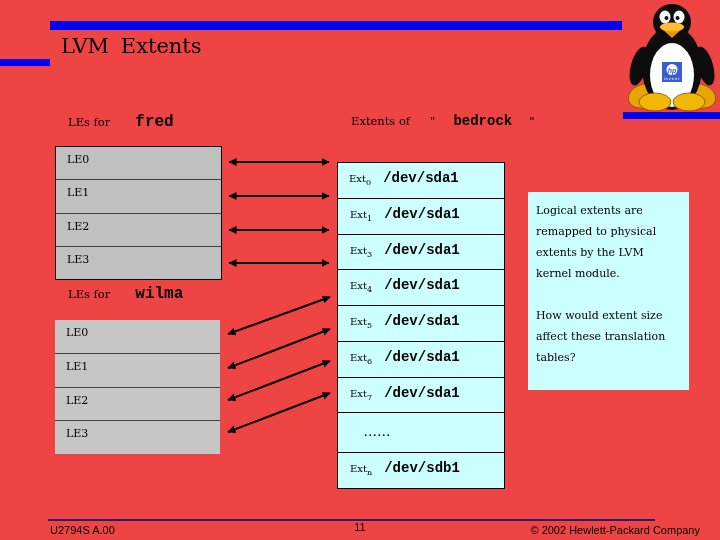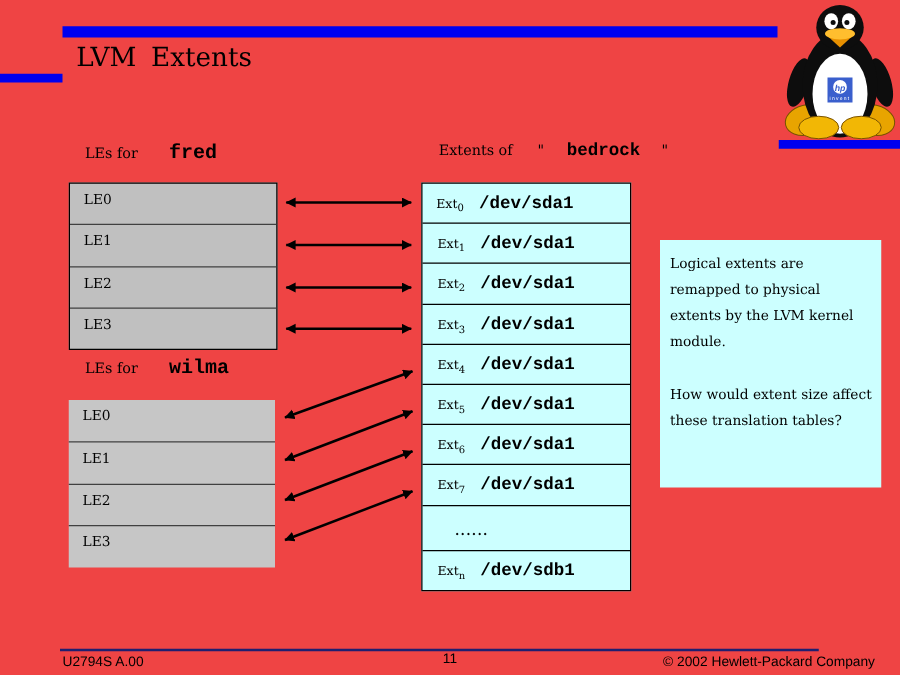--- a/index.html
+++ b/index.html
@@ -28,32 +28,32 @@
   #bedrock-label .quote { font: 11.5px "DejaVu Serif", serif; margin-left: 4px; }
   #bedrock-label .quote.close { margin-left: 1px; }
 
   .le-box { position: absolute; display: flex; flex-direction: column; }
   #fred-box  { left: 55px; top: 146px; width: 167px; height: 134px; background: #C0C0C0;
                border: 1px solid #000; }
   #wilma-box { left: 55px; top: 320px; width: 165px; height: 134px; background: #C6C6C6; }
   .le-row { flex: 1; padding: 6px 0 0 11px; font: 11px "DejaVu Serif", serif; color: #000; }
   .le-row + .le-row { border-top: 1px solid #404040; }
 
-  #ext-box { position: absolute; left: 337px; top: 146px; width: 168px; height: 327px;
+  #ext-box { position: absolute; left: 337px; top: 162px; width: 168px; height: 327px;
              background: #CCFFFF; border: 1px solid #000; display: flex; flex-direction: column; }
   .ext-row { flex: 1; padding: 4px 0 0 11px; white-space: nowrap; overflow: hidden; }
   .ext-row + .ext-row { border-top: 1px solid #000; padding-left: 12px; }
   .ext-base { font: 10px "DejaVu Serif", serif; color: #000; }
   .ext-base sub { font-size: 8px; }
   .ext-device { font-family: "Liberation Mono", monospace; font-weight: bold;
                 font-size: 14px; color: #000; margin-left: 7px; }
   .ext-row.dots-row { padding-left: 26px; padding-top: 8px; }
   .ext-row.dots-row .ext-base { font-weight: bold; letter-spacing: 1px; }
 
-  #note-box { position: absolute; left: 528px; top: 192px; width: 177px; height: 198px;
+  #note-box { position: absolute; left: 528px; top: 192px; width: 161px; height: 198px;
               background: #CCFFFF; padding: 8px 7px 0 8px; }
   #note-box p { font: 11px "DejaVu Serif", serif; color: #000; line-height: 21px;
                 margin-bottom: 21px; }
 
   #arrows { position: absolute; left: 0; top: 0; pointer-events: none; }
 
   #footer-line { position: absolute; left: 48px; top: 519px; width: 607px; height: 2px;
                  background: #1F1F70; }
   .footer-text { position: absolute; font: 11px "Liberation Sans", sans-serif; color: #000; }
   #footer-left  { left: 50px; top: 524px; text-align: right; }
@@ -125,24 +125,20 @@
   <div id="ext-box">
     <div class="ext-row">
       <span class="ext-base"><span>Ext</span><sub>0</sub></span>
       <span class="ext-device">/dev/sda1</span>
     </div>
     <div class="ext-row">
       <span class="ext-base"><span>Ext</span><sub>1</sub></span>
       <span class="ext-device">/dev/sda1</span>
     </div>
     <div class="ext-row">
-      <span class="ext-base"><span>Ext</span><sub>2</sub></span>
-      <span class="ext-device">/dev/sda1</span>
-    </div>
-    <div class="ext-row">
       <span class="ext-base"><span>Ext</span><sub>3</sub></span>
       <span class="ext-device">/dev/sda1</span>
     </div>
     <div class="ext-row">
       <span class="ext-base"><span>Ext</span><sub>4</sub></span>
       <span class="ext-device">/dev/sda1</span>
     </div>
     <div class="ext-row">
       <span class="ext-base"><span>Ext</span><sub>5</sub></span>
       <span class="ext-device">/dev/sda1</span>

